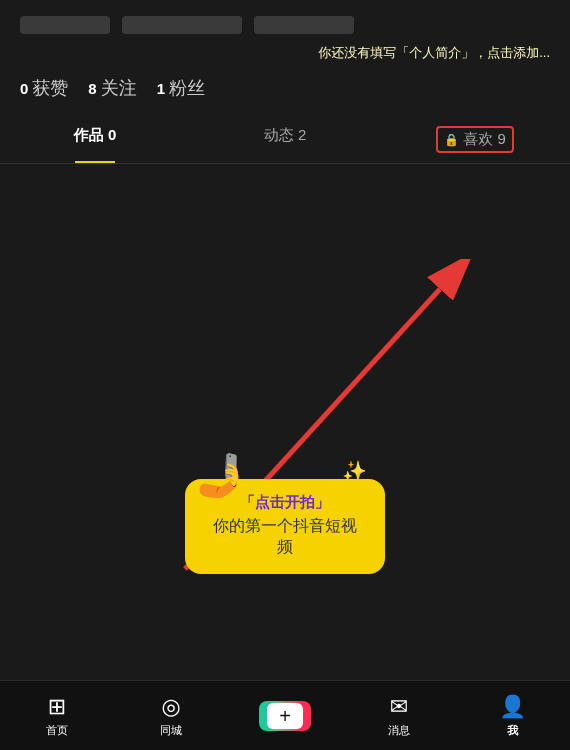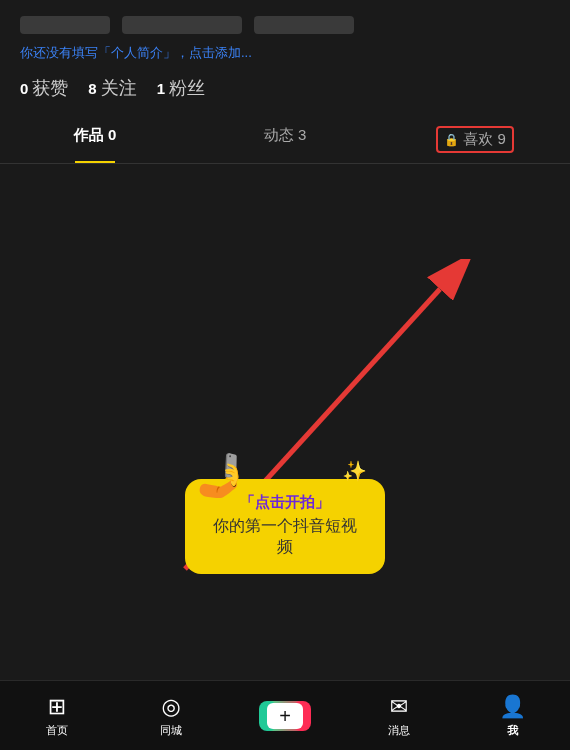--- a/index.html
+++ b/index.html
@@ -29,22 +29,23 @@
       border-radius: 4px;
       background: #3a3a3a;
     }
 
     .name-bar-1 { width: 90px; }
     .name-bar-2 { width: 120px; }
     .name-bar-3 { width: 100px; }
 
     .bio-hint {
       font-size: 13px;
-      color: #3b82f6;
+      color: #fef9c3;
       margin-bottom: 14px;
+      text-align: right;
     }
 
     .stats-row {
       display: flex;
       gap: 20px;
       font-size: 15px;
       color: #fff;
       margin-bottom: 16px;
     }
 
@@ -294,21 +295,21 @@
       <span class="stat-label">粉丝</span>
     </div>
   </div>
 </div>
 
 <div class="tabs-row">
   <div class="tab-item active">
     <span>作品 0</span>
   </div>
   <div class="tab-item">
-    <span>动态 3</span>
+    <span>动态 2</span>
   </div>
   <div class="tab-item">
     <span class="tab-likes">
       <span class="lock-icon">🔒</span>
       <span>喜欢 9</span>
     </span>
   </div>
 </div>
 
 <div class="content-area">

